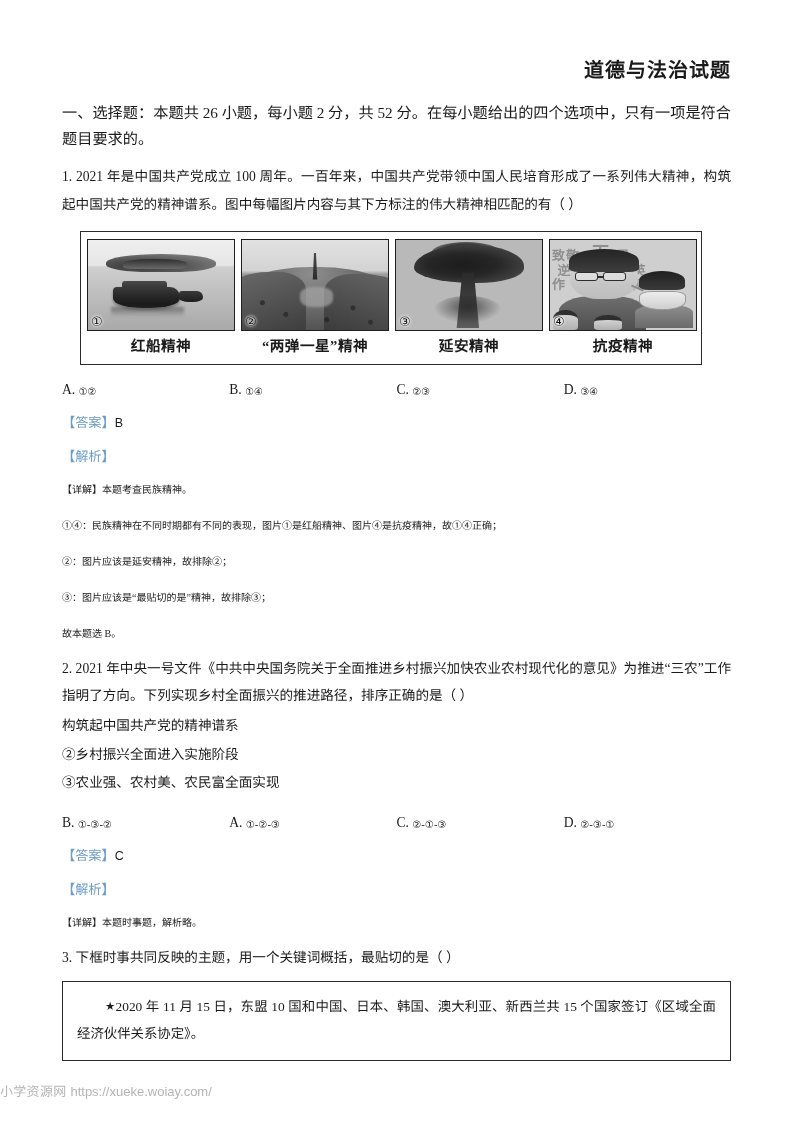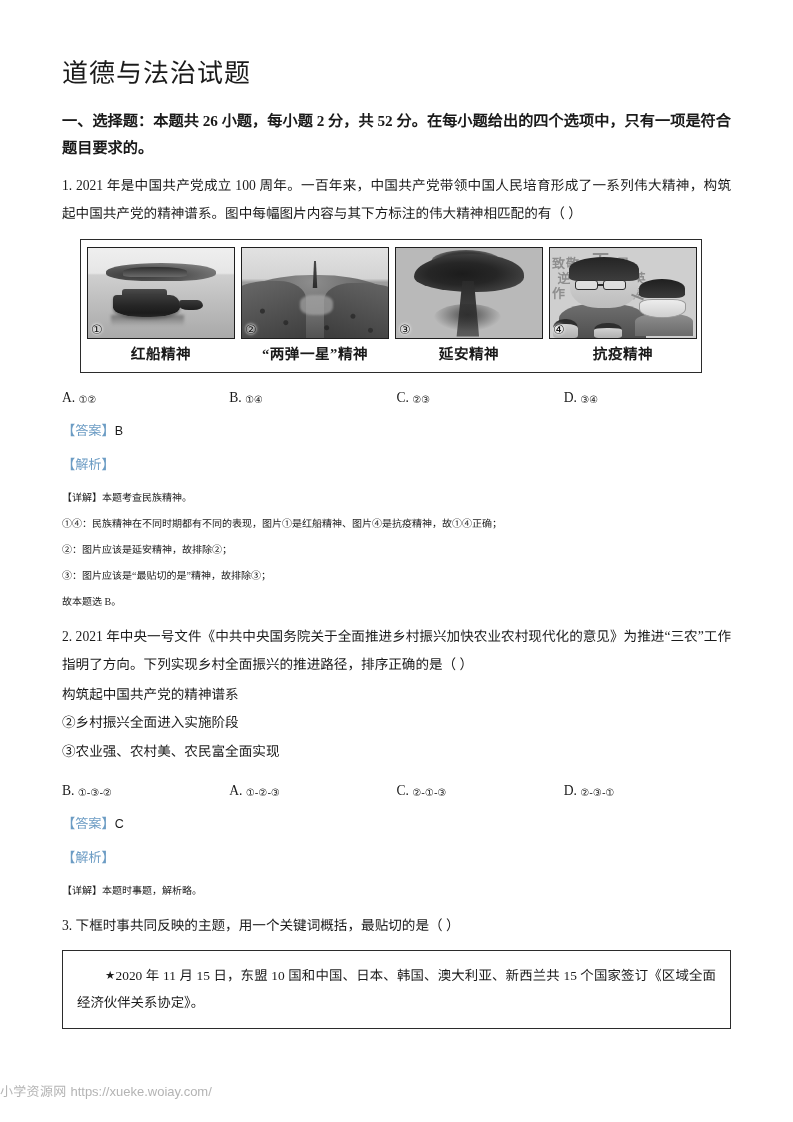--- a/index.html
+++ b/index.html
@@ -20,32 +20,32 @@
   .page {
     position: absolute;
     left: 0; top: 0;
     width: 793px;
     height: 1122px;
     padding: 0 62px;
   }
 
   
   .doc-title {
-    text-align: left;
-    font-size: 26px;
-    font-weight: normal;
+    text-align: right;
+    font-size: 20px;
+    font-weight: bold;
     letter-spacing: 1px;
     margin: 56px 0 0 0;
     line-height: 1.4;
   }
 
   
   .section-head {
     font-size: 15.2px;
-    font-weight: bold;
+    font-weight: normal;
     line-height: 1.72;
     margin: 16px 0 0 0;
     text-align: justify;
     text-justify: inter-ideograph;
   }
 
   
   .q-text {
     font-size: 13.6px;
     line-height: 2.05;
@@ -83,21 +83,21 @@
   .ans-val {
     color: #1a1a1a;
     font-family: "Liberation Sans", sans-serif;
     font-size: 12.5px;
   }
   .detail-line {
     font-size: 10px;
     line-height: 2.1;
     margin: 8px 0 0 0;
   }
-  .detail-line.n { margin-top: 5px; }
+  .detail-line.n { margin-top: 15px; }
 
   
   .circ {
     display: inline-block;
     font-family: "DejaVu Sans", sans-serif;
     font-size: 10px;
     line-height: 1;
     vertical-align: -1px;
   }
 

